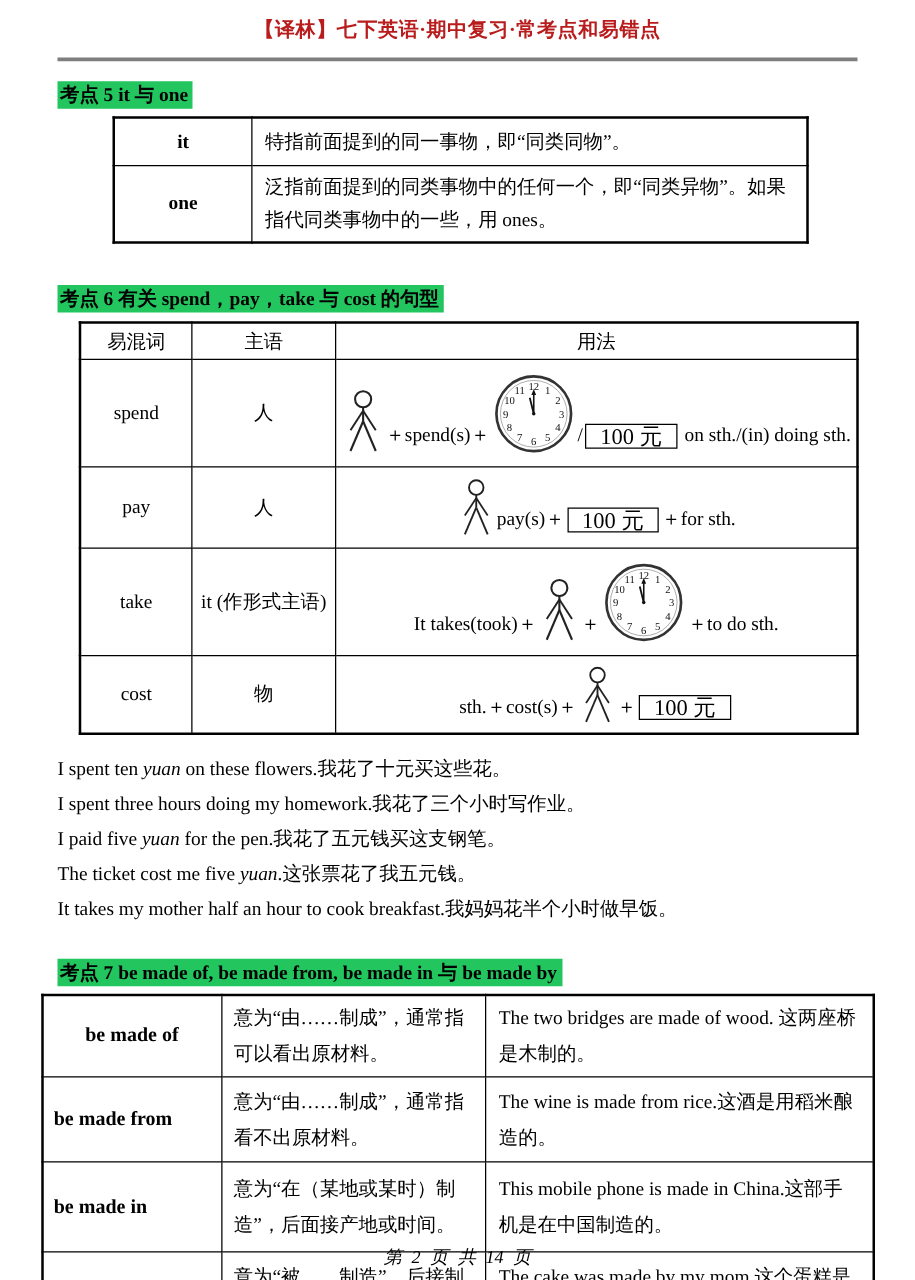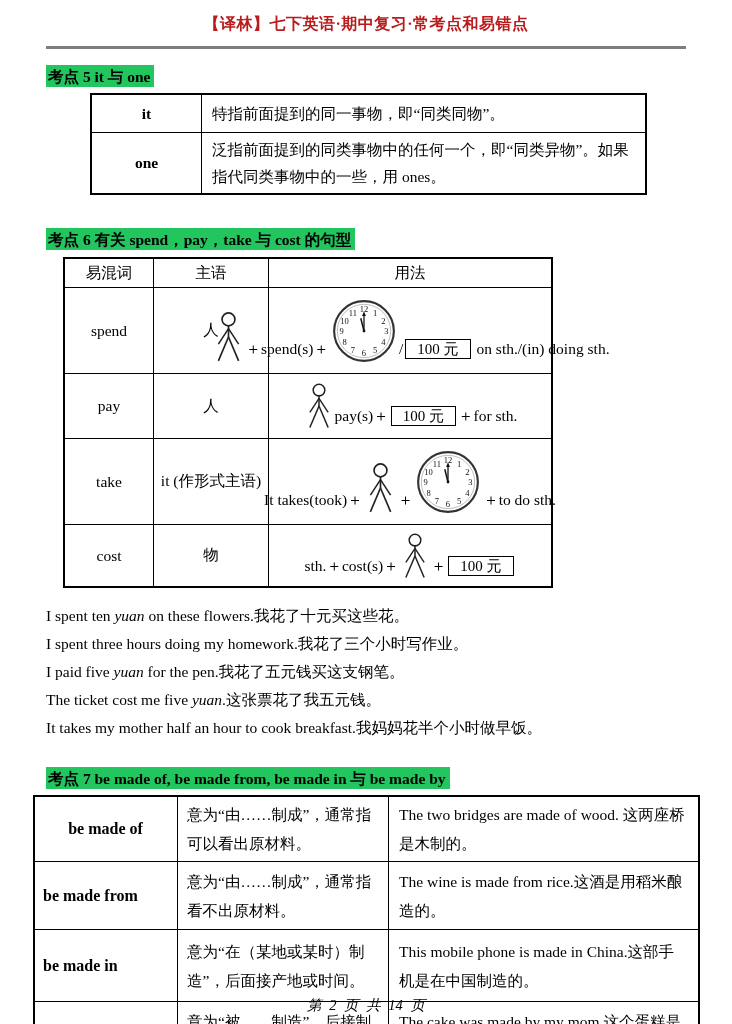--- a/index.html
+++ b/index.html
@@ -19,36 +19,36 @@
   table.outer{border:2px solid #000;}
 
   
   .t1{margin:6px 0 0 44px;width:557px;}
   .t1 .term{width:107px;text-align:center;font-weight:bold;font-size:15.5px;}
   .t1 .desc{padding:3px 10px;line-height:27px;font-size:15.5px;}
   .t1 .r1 td{height:31px;}
   .t1 .r2 td{height:54px;}
 
   
-  .t2{margin:7px 0 0 17px;width:490px;}
+  .t2{margin:7px 0 0 17px;width:624px;}
   .t2 .hrow td{height:26px;text-align:center;font-size:15.5px;}
   .t2 .word{width:86px;text-align:center;font-size:15.5px;}
   .t2 .subj{width:112px;text-align:center;font-size:15.5px;}
   .t2 .usage{padding:3px 6px;}
   .usage-line{display:flex;align-items:flex-end;justify-content:center;font-size:15.5px;line-height:22px;}
   .usage-line .txt{white-space:pre;padding-bottom:2px;}
   .r-spend td{height:79px;}
   .r-pay td{height:58px;}
   .r-take td{height:79px;}
   .r-cost td{height:55px;}
 
   .person{width:31px;height:50px;flex:0 0 auto;margin:0 2px;}
   .person-sm{width:28px;height:46px;}
   .clock{width:64px;height:64px;flex:0 0 auto;margin:0 3px -1px 3px;}
-  .yuan-box{display:inline-block;border:1px solid #000;font-size:15px;line-height:18px;padding:0 11px;margin:0 2px 3px 2px;white-space:pre;}
+  .yuan-box{display:inline-block;border:1px solid #000;font-size:18px;line-height:18px;padding:0 11px;margin:0 2px 3px 2px;white-space:pre;}
 
   
   .examples{margin:14px 0 0 0;}
   .examples p{margin:0;line-height:28px;font-size:15.5px;}
   .examples em{font-style:italic;}
 
   
   .t3{margin:6px 0 0 -13px;width:667px;}
   .t3 .term{width:141px;font-weight:bold;font-size:16px;padding-left:8px;}
   .t3 .term.center{text-align:center;padding-left:0;}

